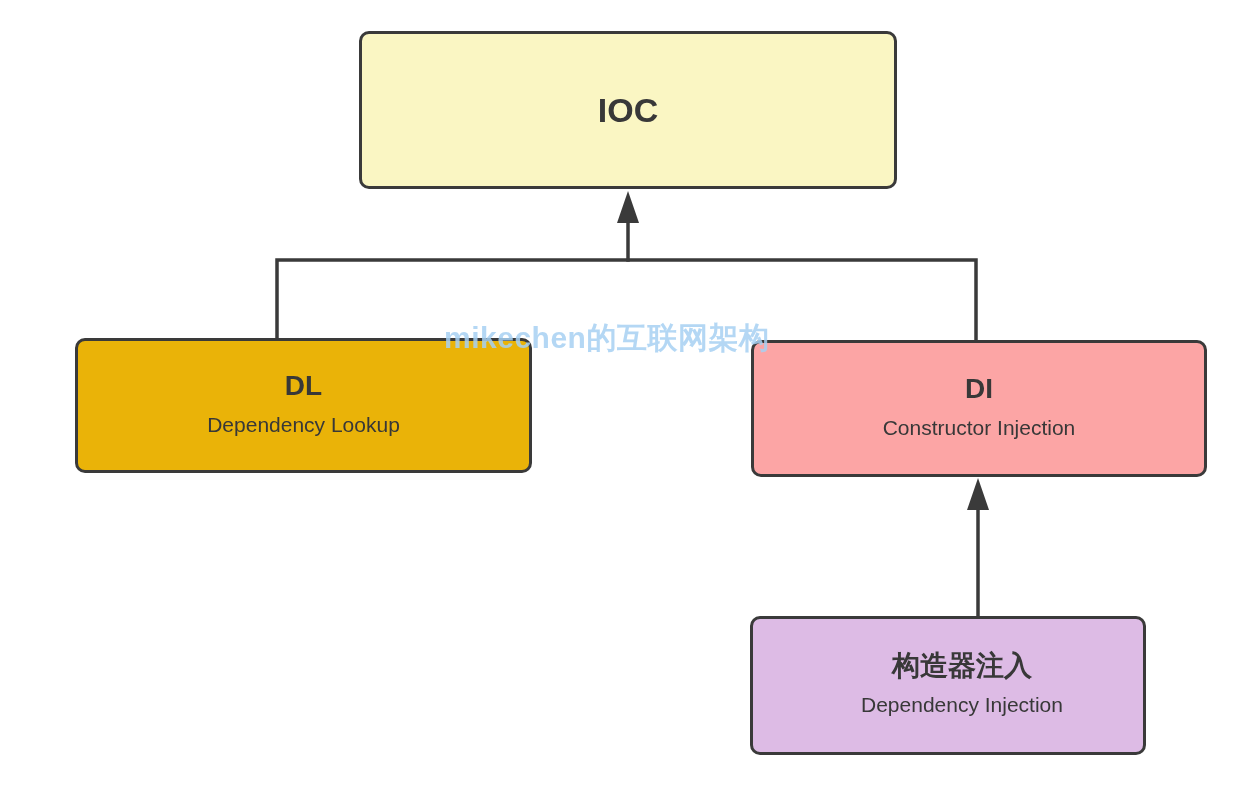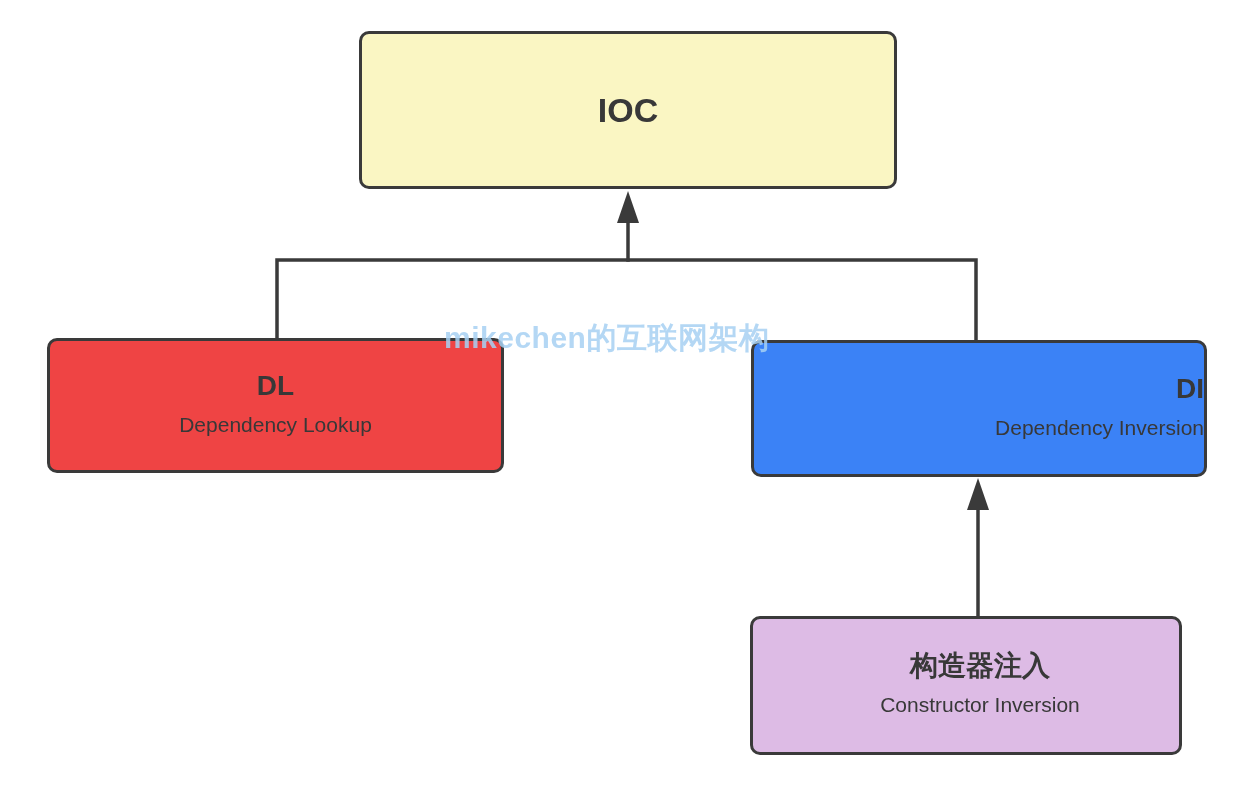--- a/index.html
+++ b/index.html
@@ -24,21 +24,21 @@
     display:flex;flex-direction:column;justify-content:center;align-items:center;
     text-align:center;color:var(--text);
     box-sizing:border-box;
   }
   .node .title{font-weight:bold;}
   .node-ioc{left:359px;top:31px;width:538px;height:158px;}
   .node-ioc .title{font-size:34px;line-height:46px;}
   .node-ioc .subtitle{font-size:34px;line-height:46px;}
   .node-dl{left:47px;top:338px;width:457px;height:135px;}
   .node-di{left:751px;top:340px;width:456px;height:137px;}
-  .node-ci{left:750px;top:616px;width:432px;height:139px;padding-left:28px;}
+  .node-ci{left:750px;top:616px;width:396px;height:139px;padding-left:28px;}
   .node-dl .title,.node-di .title,.node-ci .title{font-size:28px;line-height:39px;}
   .node-dl .subtitle,.node-di .subtitle,.node-ci .subtitle{font-size:21px;line-height:40px;}
   .watermark{
     position:absolute;left:444px;top:318px;
     font-size:30px;font-weight:bold;white-space:nowrap;
     color:var(--watermark);opacity:0.85;z-index:5;
     letter-spacing:0.5px;
   }
 </style>
 </head>
@@ -54,30 +54,30 @@
     <polygon class="head" points="628,191 617,223 639,223"></polygon>
 
     <line class="stroke" x1="978" y1="616" x2="978" y2="507"></line>
     <polygon class="head" points="978,478 967,510 989,510"></polygon>
   </svg>
 
   <div class="node node-ioc" style="background: rgb(250, 246, 195);">
     <div class="title">IOC</div>
   </div>
 
-  <div class="node node-dl" style="background: #ef4444;">
+  <div class="node node-dl" style="background: #eab308; margin-left: 28px;">
     <div class="title">DL</div>
     <div class="subtitle">Dependency Lookup</div>
   </div>
 
-  <div class="node node-di" style="background: #3b82f6; align-items: flex-end;">
+  <div class="node node-di" style="background: #fca5a5;">
     <div class="title">DI</div>
-    <div class="subtitle">Dependency Inversion</div>
+    <div class="subtitle">Constructor Injection</div>
   </div>
 
   <div class="node node-ci" style="background: rgb(221, 187, 229);">
     <div class="title">构造器注入</div>
-    <div class="subtitle">Constructor Inversion</div>
+    <div class="subtitle">Dependency Injection</div>
   </div>
 
   <div class="watermark">mikechen的互联网架构</div>
 
 </div>
 
 </body></html>

